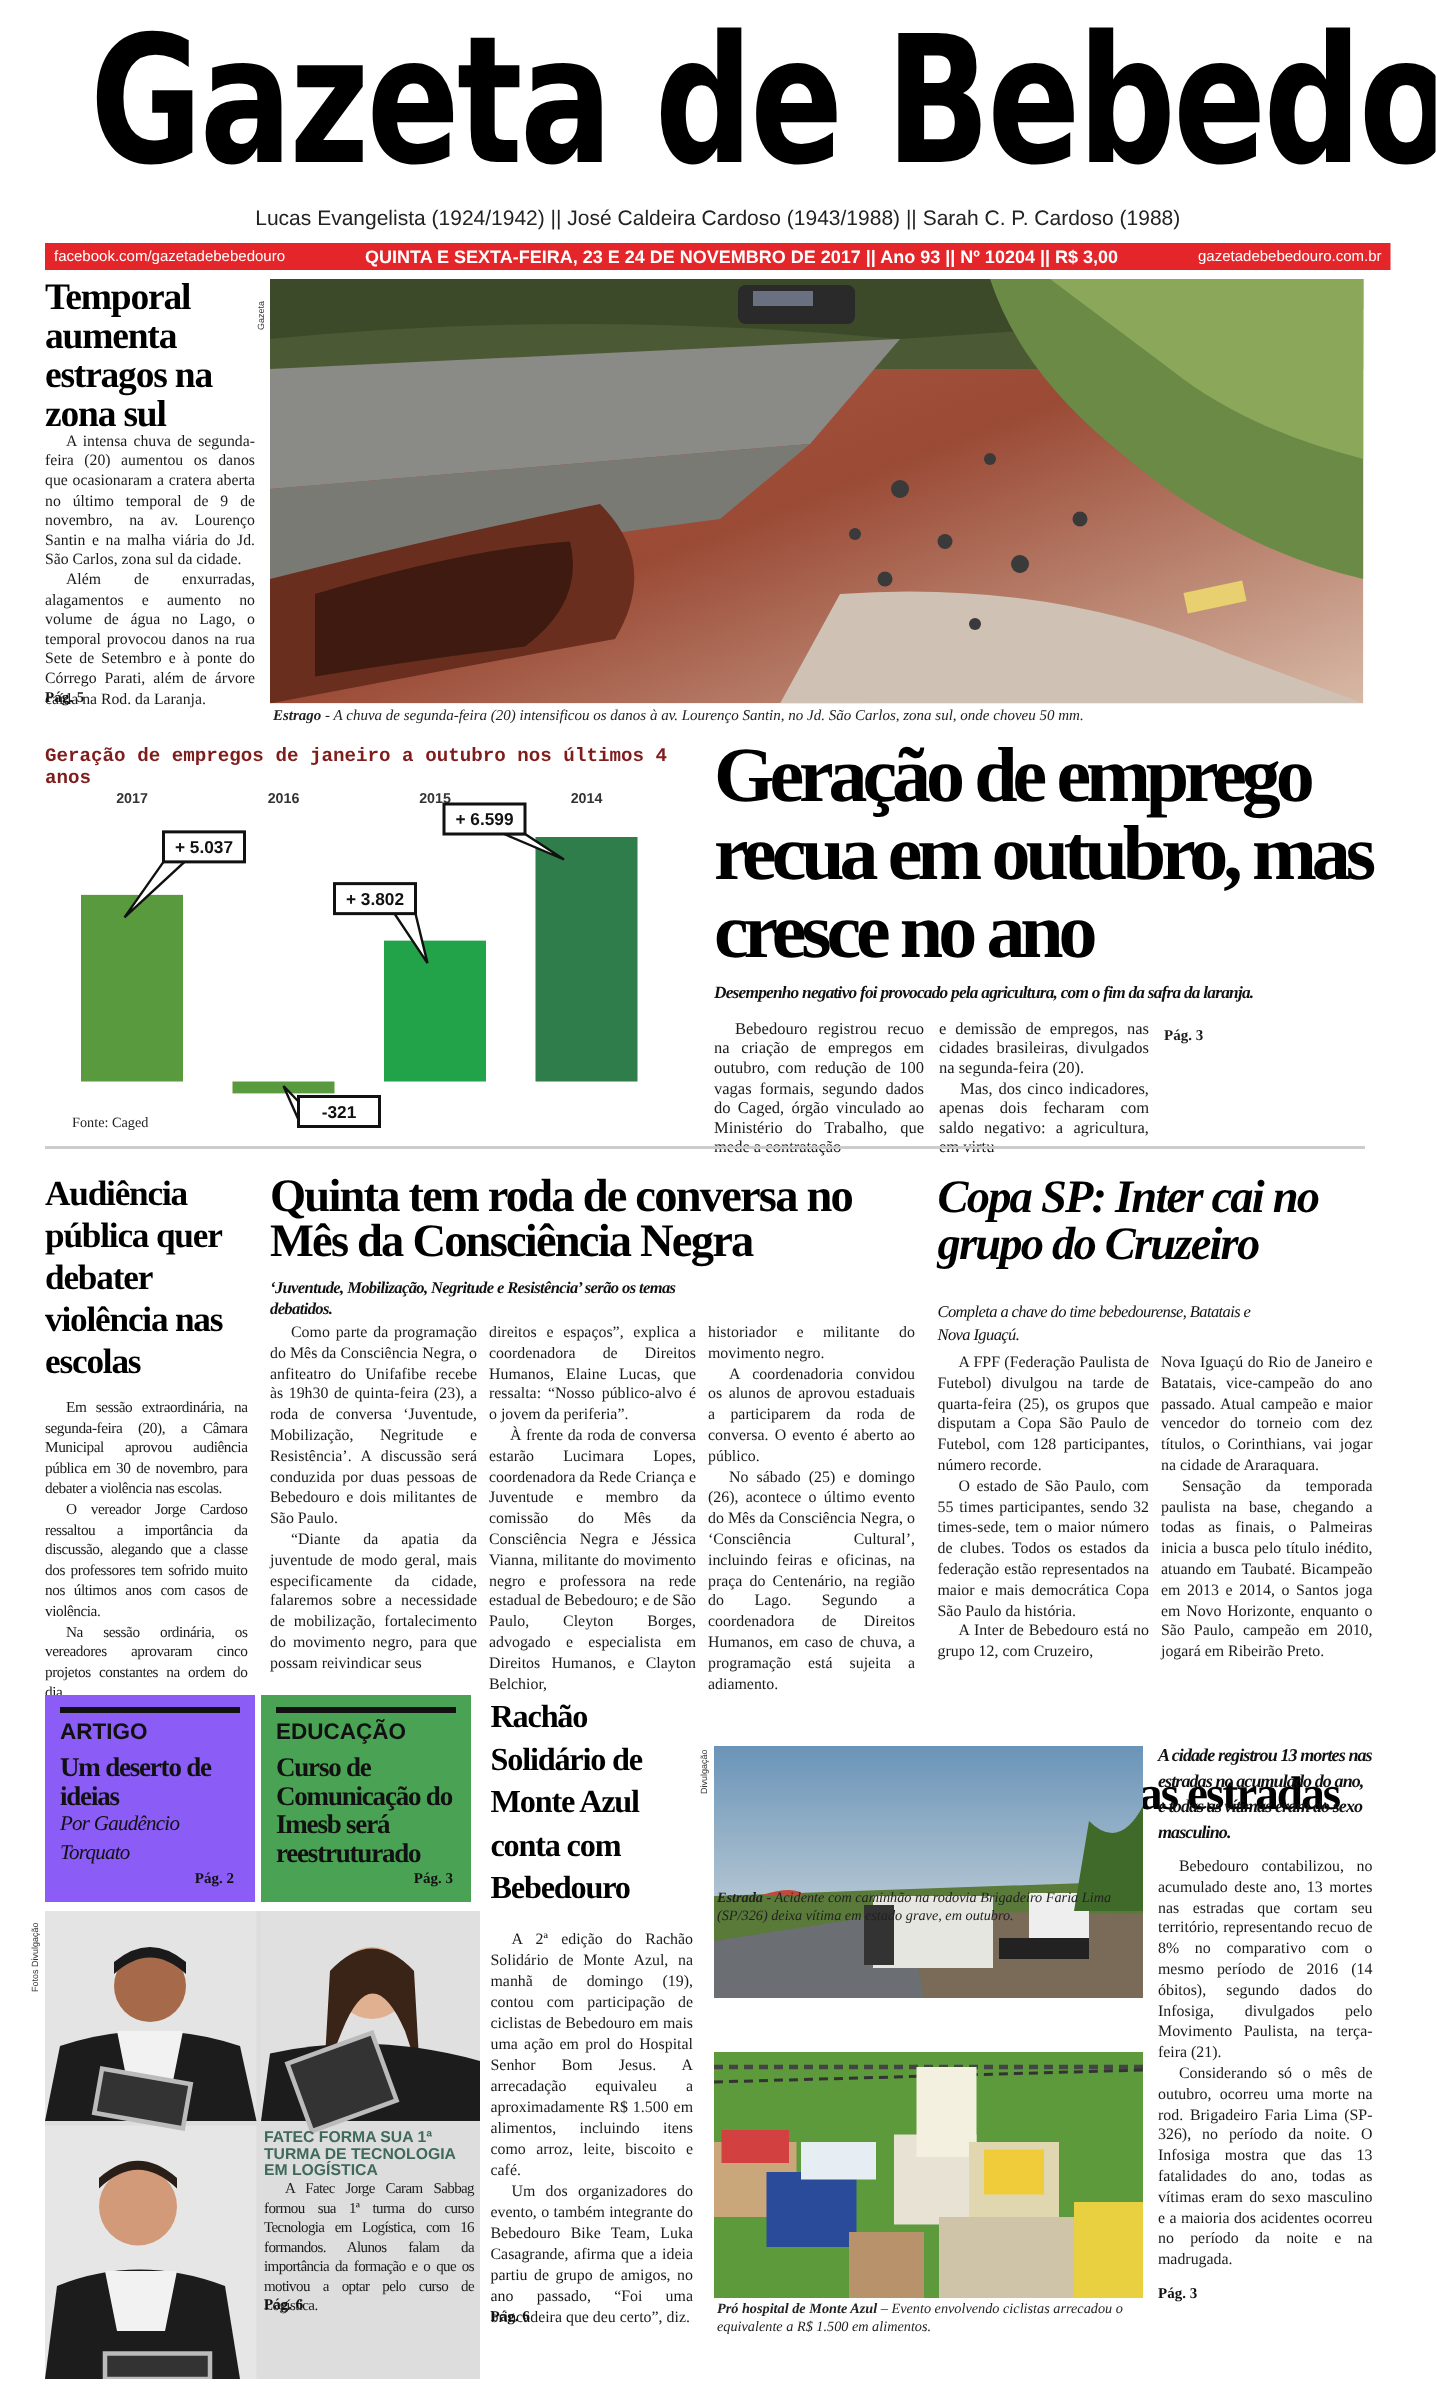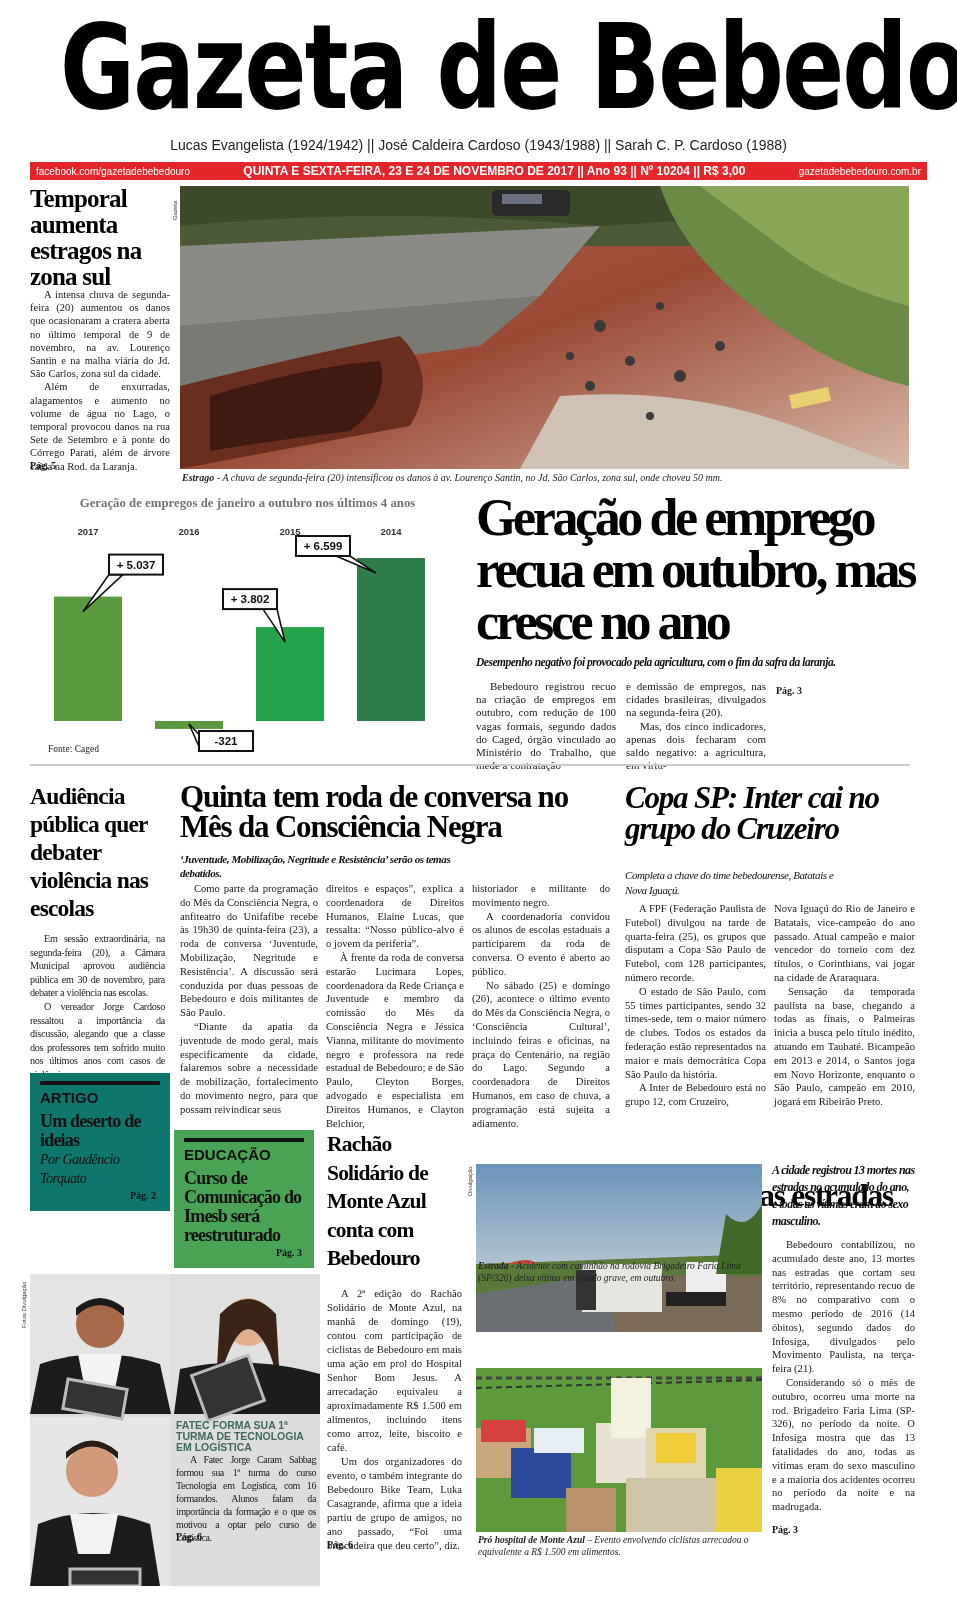--- a/index.html
+++ b/index.html
@@ -85,21 +85,21 @@
         <circle cx="390" cy="170" r="4"></circle>
     </g>
     <rect x="610" y="205" width="40" height="14" fill="#e8d070" transform="rotate(-12 630 212)"></rect>
   </svg>
 </div>
 <div class="abs caption" style="left:182px;top:472px;width:727px">
   <b>Estrago</b><span> - A chuva de segunda-feira (20) intensificou os danos à av. Lourenço Santin, no Jd. São Carlos, zona sul, onde choveu 50 mm.</span>
 </div>
 
 <div class="abs" style="left:30px;top:496px;width:435px;height:262px">
-  <div style="font-family:Liberation Serif, serif;font-weight:700;font-size:12.8px;text-align:center;color:#737373">Geração de empregos de janeiro a outubro nos últimos 4 anos</div>
+  <div style="font-family:Liberation Mono, monospace;font-weight:700;font-size:12.8px;color:#7f1d1d">Geração de empregos de janeiro a outubro nos últimos 4 anos</div>
   <svg id="chart" width="435" height="240" style="position:absolute;left:0;top:20px">
       <text x="58" y="19" text-anchor="middle" font-family="Liberation Sans, sans-serif" font-size="9.5" font-weight="700" fill="#333">2017</text>
       <rect x="24" y="80.58251250189423" width="68" height="124.41748749810577" fill="#5a9a3f"></rect>
       <polygon points="79,58.58251250189423 93,58.58251250189423 53,95.58251250189423" fill="#fff" stroke="#111" stroke-width="1.6"></polygon>
       <rect x="79" y="38.58251250189423" width="54" height="20" fill="#fff" stroke="#111" stroke-width="2"></rect>
       <text x="106" y="52.58251250189423" text-anchor="middle" font-family="Liberation Sans, sans-serif" font-size="11.5" font-weight="700" fill="#111">+ 5.037</text>
       <text x="159" y="19" text-anchor="middle" font-family="Liberation Sans, sans-serif" font-size="9.5" font-weight="700" fill="#333">2016</text>
       <rect x="125" y="205" width="68" height="7.928928625549325" fill="#5a9a3f"></rect>
       <polygon points="171,235 185,235 159,208" fill="#fff" stroke="#111" stroke-width="1.6"></polygon>
       <rect x="169" y="215" width="54" height="20" fill="#fff" stroke="#111" stroke-width="2"></rect>
@@ -154,21 +154,21 @@
     <div>
         <p>Como parte da programação do Mês da Consciência Negra, o anfiteatro do Unifafibe recebe às 19h30 de quinta-feira (23), a roda de conversa ‘Juventude, Mobilização, Negritude e Resistência’. A discussão será conduzida por duas pessoas de Bebedouro e dois militantes de São Paulo.</p>
         <p>“Diante da apatia da juventude de modo geral, mais especificamente da cidade, falaremos sobre a necessidade de mobilização, fortalecimento do movimento negro, para que possam reivindicar seus</p>
       </div>
     <div>
         <p style="text-indent:0">direitos e espaços”, explica a coordenadora de Direitos Humanos, Elaine Lucas, que ressalta: “Nosso público-alvo é o jovem da periferia”.</p>
         <p>À frente da roda de conversa estarão Lucimara Lopes, coordenadora da Rede Criança e Juventude e membro da comissão do Mês da Consciência Negra e Jéssica Vianna, militante do movimento negro e professora na rede estadual de Bebedouro; e de São Paulo, Cleyton Borges, advogado e especialista em Direitos Humanos, e Clayton Belchior,</p>
       </div>
     <div>
         <p style="text-indent:0">historiador e militante do movimento negro.</p>
-        <p>A coordenadoria convidou os alunos de escolas estaduais a participarem da roda de conversa. O evento é aberto ao público.</p>
+        <p>A coordenadoria convidou os alunos de aprovou estaduais a participarem da roda de conversa. O evento é aberto ao público.</p>
         <p>No sábado (25) e domingo (26), acontece o último evento do Mês da Consciência Negra, o ‘Consciência Cultural’, incluindo feiras e oficinas, na praça do Centenário, na região do Lago. Segundo a coordenadora de Direitos Humanos, em caso de chuva, a programação está sujeita a adiamento.</p>
       </div>
   </div>
 </div>
 
 <div class="abs" style="left:625px;top:782px;width:290px">
   <h2 class="hl" style="font-size:31px;line-height:31px;font-style:italic;letter-spacing:-1.2px">Copa SP: Inter cai no grupo do Cruzeiro</h2>
   <div style="font-style:italic;font-weight:400;font-size:11px;line-height:15px;margin-top:24px;width:220px;letter-spacing:-0.4px">Completa a chave do time bebedourense, Batatais e Nova Iguaçú.</div>
   <div class="cols body" style="margin-top:4px;font-size:10.6px;line-height:13.8px;gap:8px">
     <div>
@@ -176,21 +176,21 @@
         <p>O estado de São Paulo, com 55 times participantes, sendo 32 times-sede, tem o maior número de clubes. Todos os estados da federação estão representados na maior e mais democrática Copa São Paulo da história.</p>
         <p>A Inter de Bebedouro está no grupo 12, com Cruzeiro,</p>
       </div>
     <div>
         <p style="text-indent:0">Nova Iguaçú do Rio de Janeiro e Batatais, vice-campeão do ano passado. Atual campeão e maior vencedor do torneio com dez títulos, o Corinthians, vai jogar na cidade de Araraquara.</p>
         <p>Sensação da temporada paulista na base, chegando a todas as finais, o Palmeiras inicia a busca pelo título inédito, atuando em Taubaté. Bicampeão em 2013 e 2014, o Santos joga em Novo Horizonte, enquanto o São Paulo, campeão em 2010, jogará em Ribeirão Preto.</p>
       </div>
   </div>
 </div>
 
-<div class="abs box" style="left:30px;top:1073px;width:140px;height:138px;background:#0f766e">
+<div class="abs box" style="left:30px;top:1130px;width:140px;height:138px;background:#8b5cf6">
   <div class="rule"></div>
   <div class="kicker">ARTIGO</div>
   <div class="title">Um deserto de ideias</div>
   <div class="author">Por Gaudêncio Torquato</div>
   <div class="pag" style="position:absolute;right:14px;bottom:10px">Pág. 2</div>
 </div>
 <div class="abs box" style="left:174px;top:1130px;width:140px;height:138px;background:#4aa254">
   <div class="rule"></div>
   <div class="kicker">EDUCAÇÃO</div>
   <div class="title">Curso de Comunicação do Imesb será reestruturado</div>

